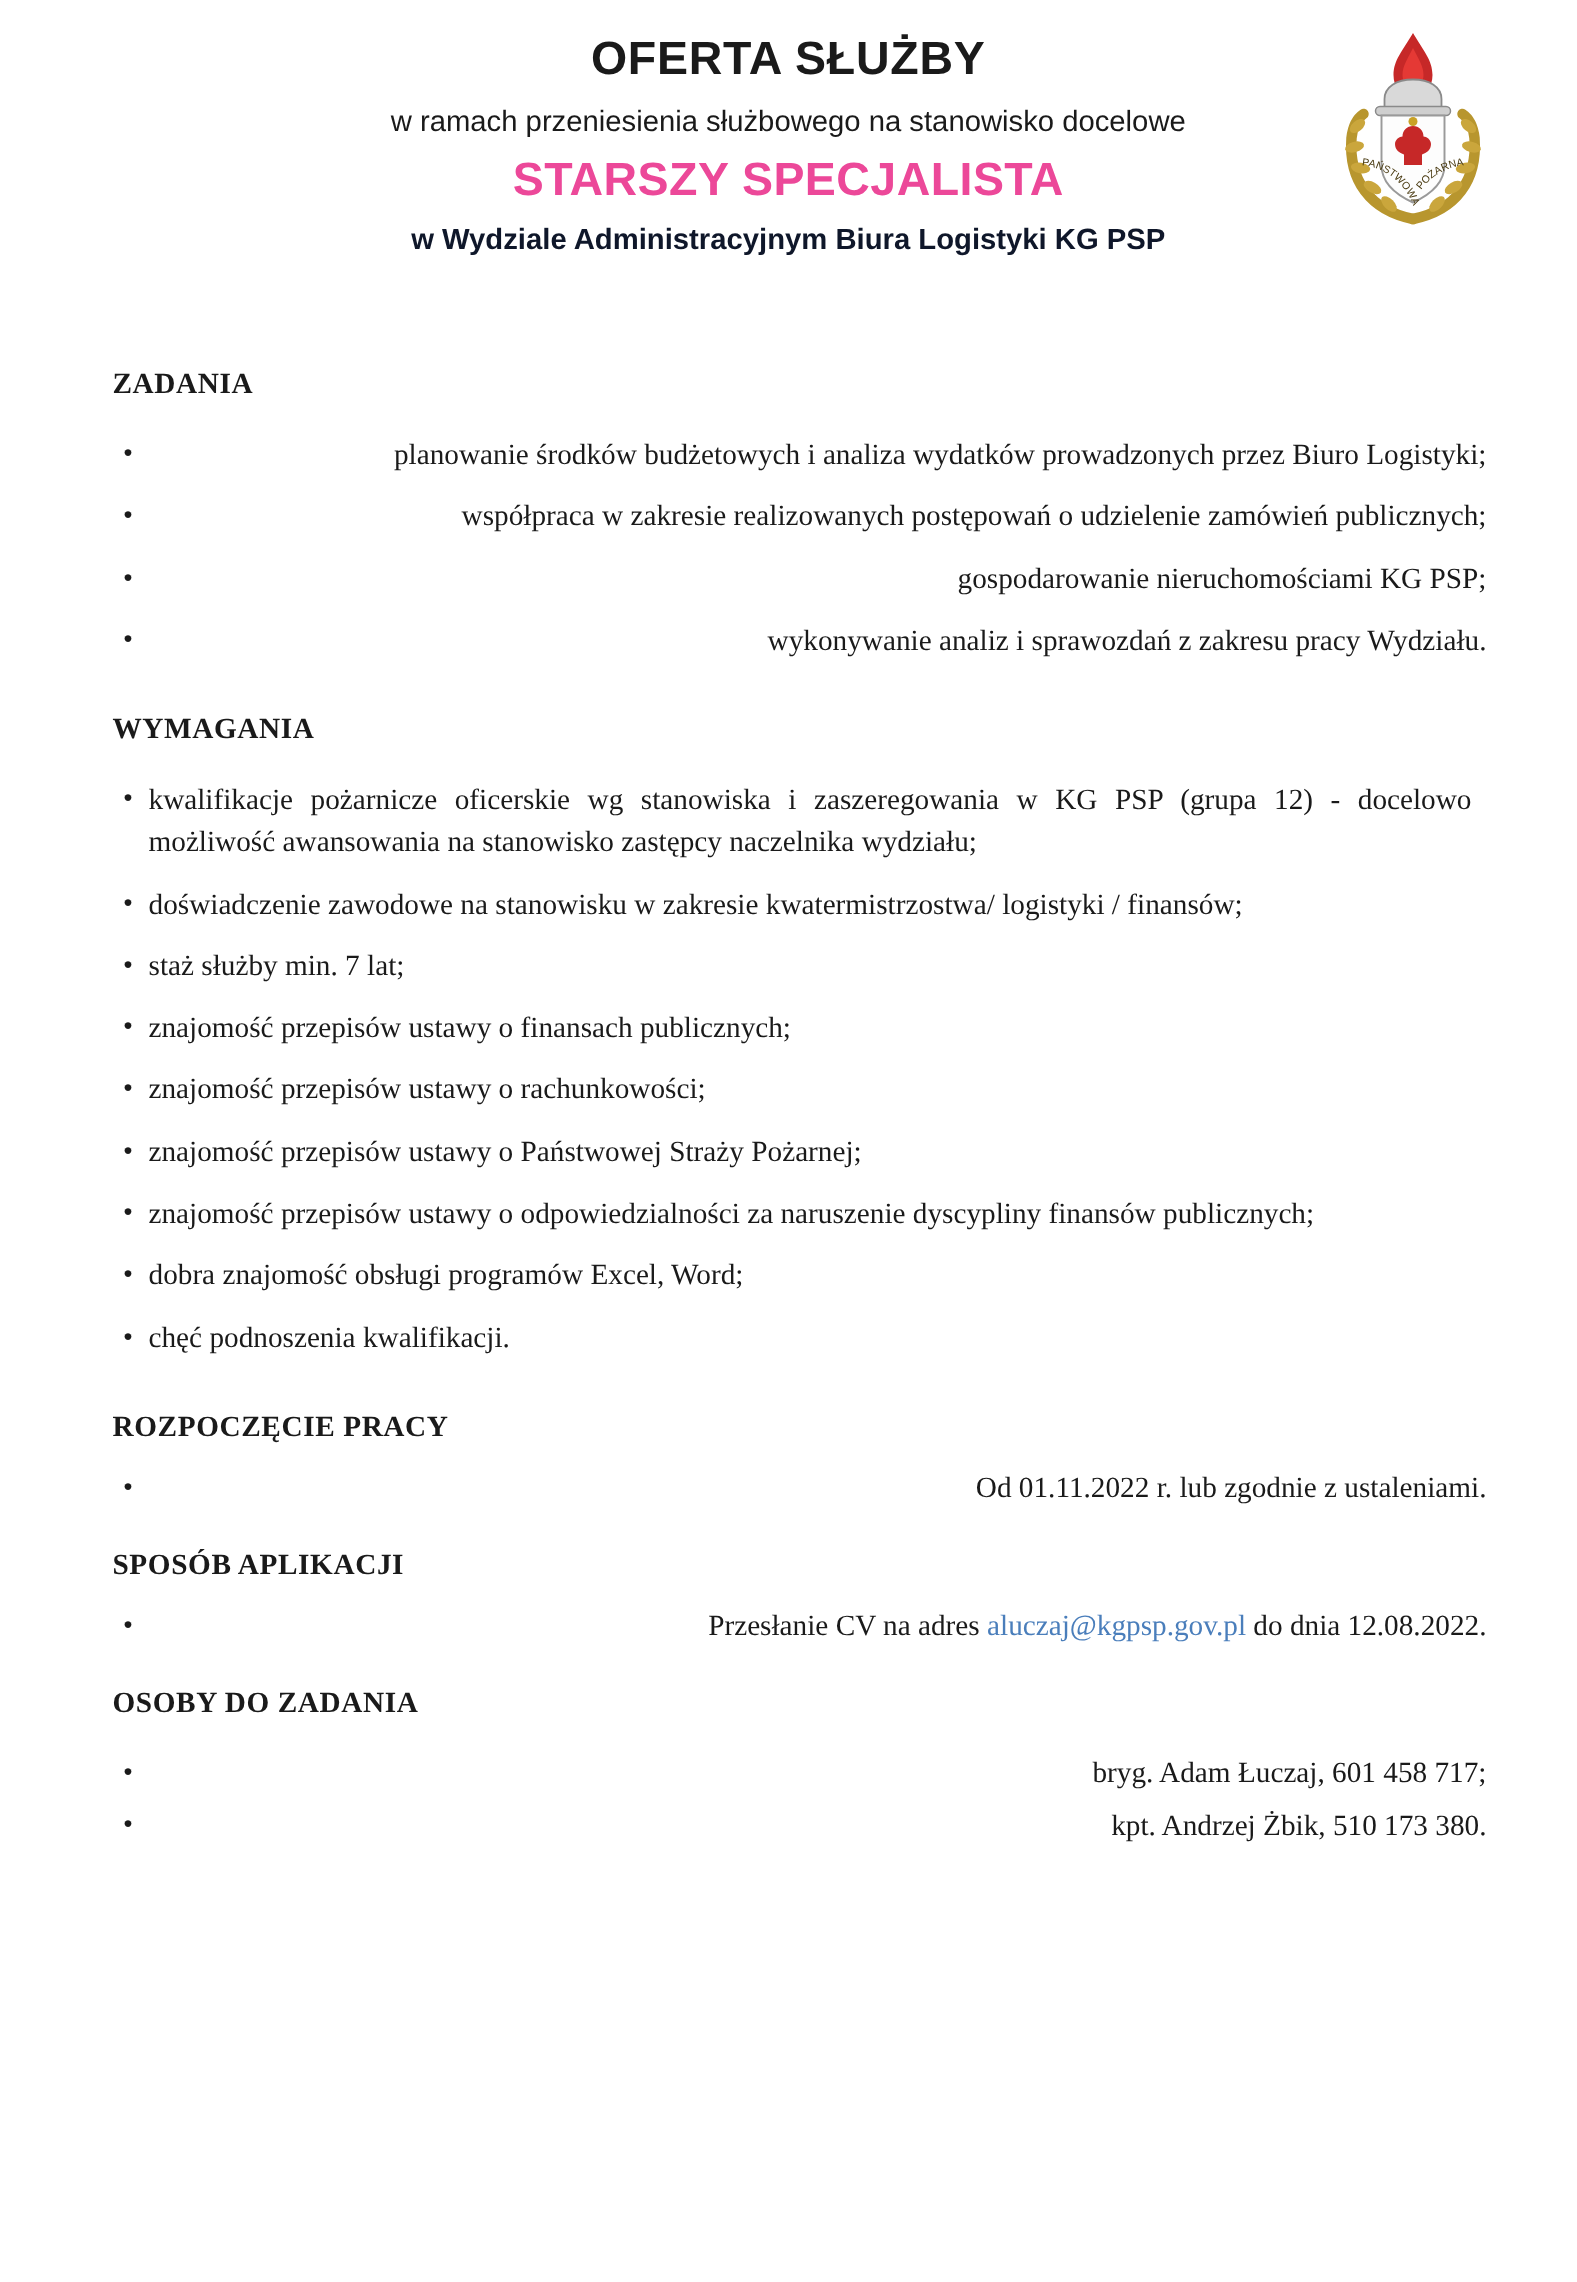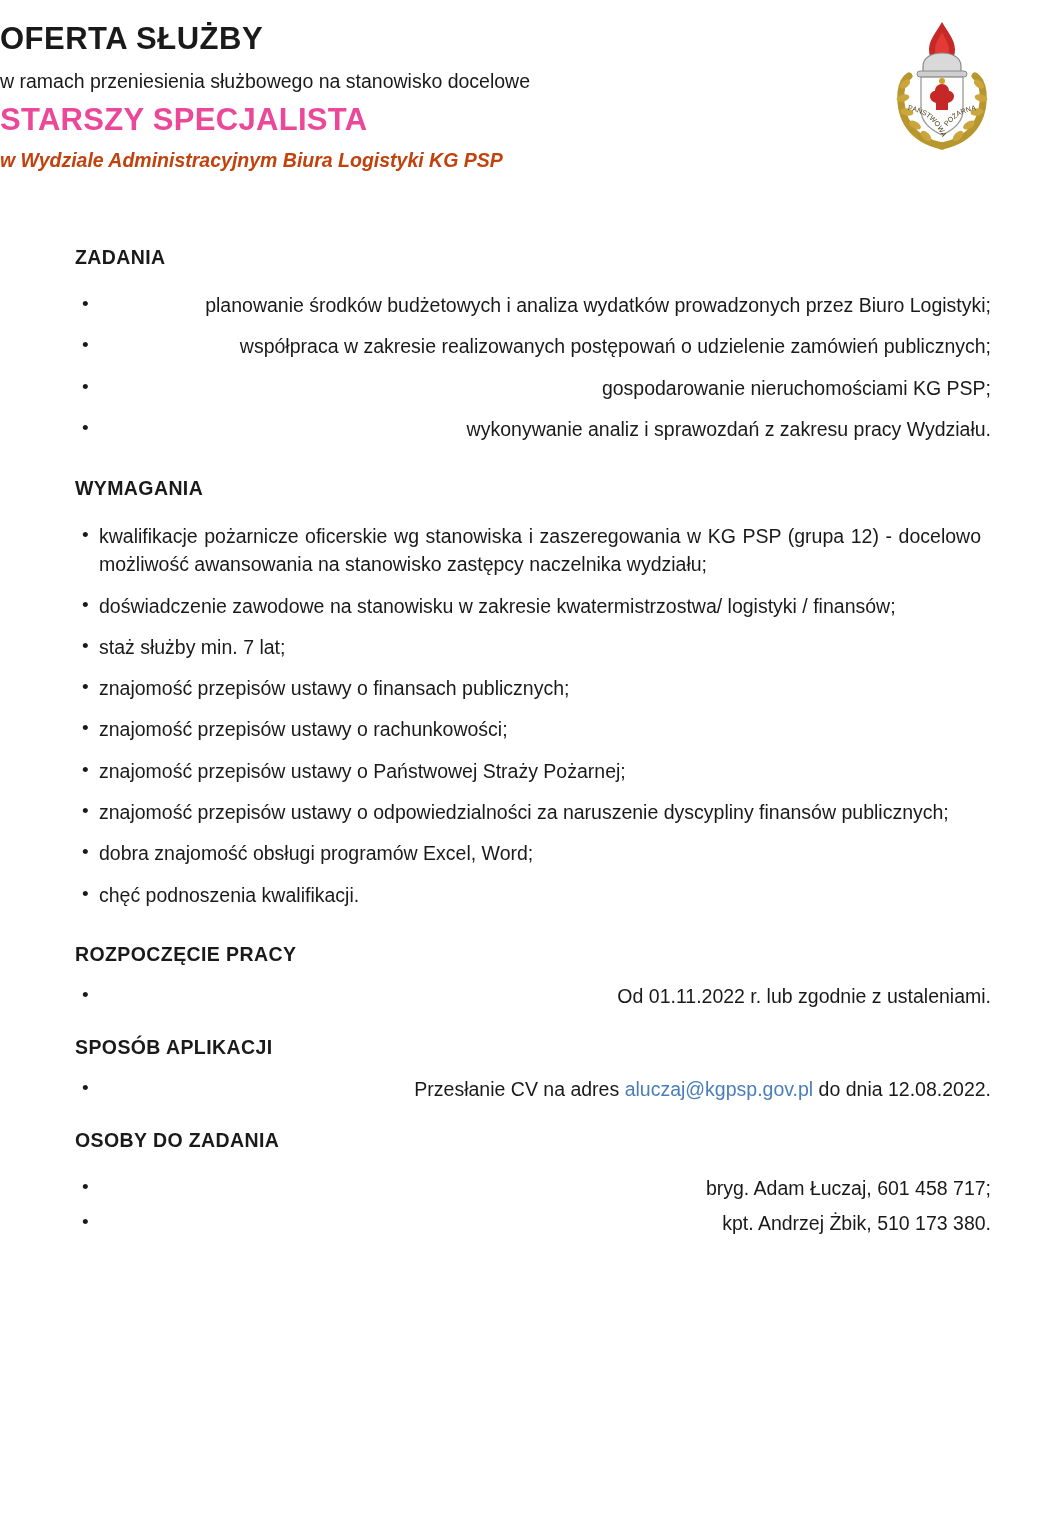--- a/index.html
+++ b/index.html
@@ -19,20 +19,21 @@
     position: relative;
     width: 1051px;
     height: 1521px;
     box-sizing: border-box;
     padding: 0;
   }
 
   
   .header {
     position: relative;
+    text-align: center;
     padding-top: 22px;
   }
   .doc-title {
     font-size: 31px;
     font-weight: bold;
     letter-spacing: 0.5px;
     color: #1a1a1a;
     margin: 0 0 14px 0;
     line-height: 1.1;
   }
@@ -45,39 +46,39 @@
   .doc-position {
     font-size: 31px;
     font-weight: bold;
     color: #ec4899;
     margin: 0 0 11px 0;
     letter-spacing: 0.3px;
   }
   .doc-department {
     font-size: 19.5px;
     font-weight: bold;
-    color: #c2410c;
+    color: #0f172a;
     margin: 0;
-    font-style: italic;
   }
 
   
   .emblem {
     position: absolute;
     top: 18px;
     right: 50px;
     width: 118px;
     height: 140px;
   }
   .emblem svg { display: block; }
 
   
   .content {
     padding: 0 60px 0 75px;
     margin-top: 74px;
+    font-family: Liberation Serif, serif;
   }
   .section-heading {
     font-size: 19.5px;
     font-weight: bold;
     color: #1a1a1a;
     letter-spacing: 0.4px;
     margin: 0 0 22px 0;
   }
   .section {
     margin-bottom: 34px;

